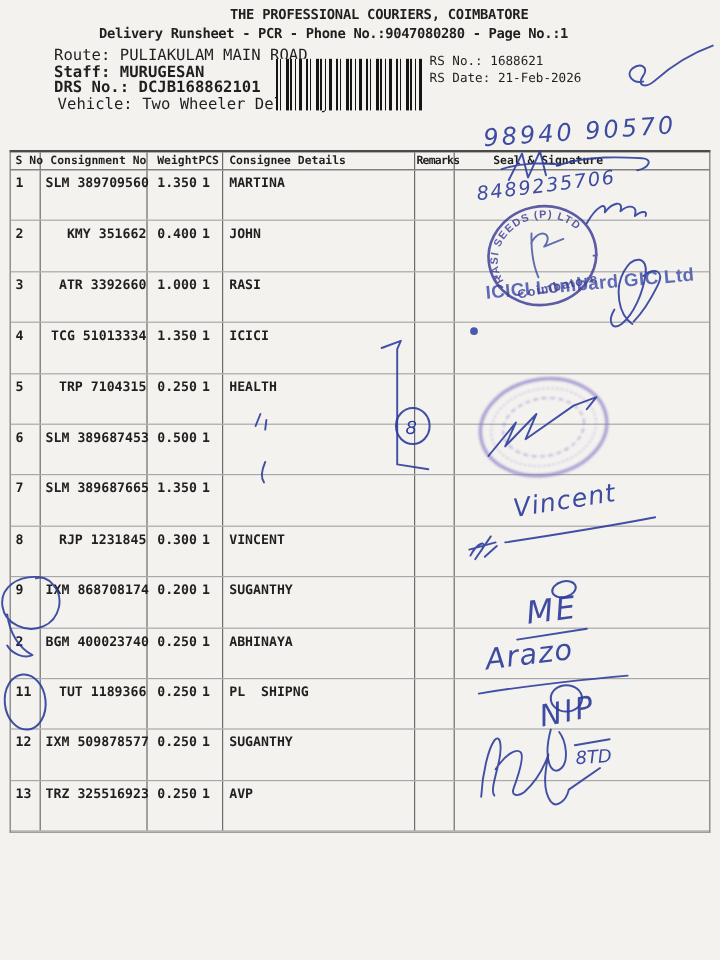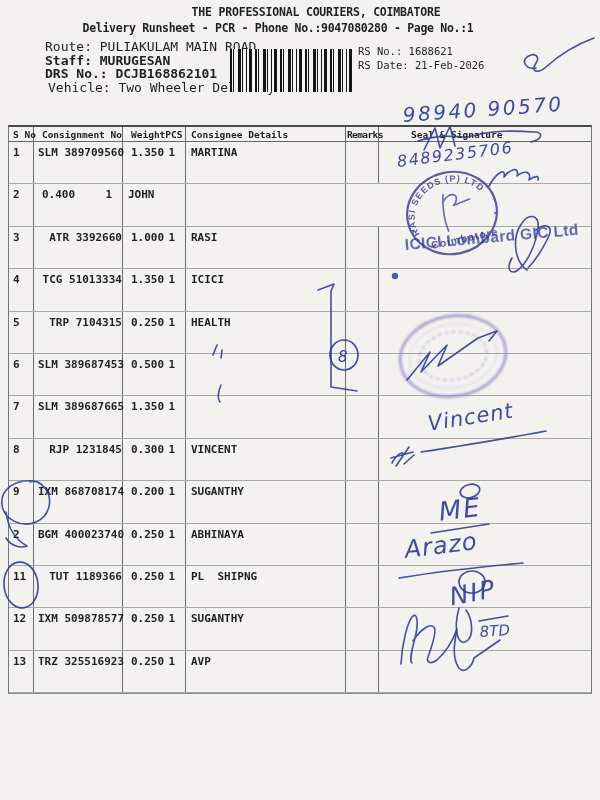--- a/index.html
+++ b/index.html
@@ -89,20 +89,21 @@
       <div class="c c-sno">1</div>
       <div class="c c-con">SLM 389709560</div>
       <div class="c c-wp"><span>1.350</span><span>1</span></div>
       <div class="c c-cons">MARTINA</div>
       <div class="c"></div>
       <div class="c"></div>
     </div>
 
     <div class="trow">
       <div class="c c-sno">2</div>
+      <div class="c c-con">KMY 351662</div>
       <div class="c c-wp"><span>0.400</span><span>1</span></div>
       <div class="c c-cons">JOHN</div>
       <div class="c"></div>
       <div class="c"></div>
     </div>
 
     <div class="trow">
       <div class="c c-sno">3</div>
       <div class="c c-con">ATR 3392660</div>
       <div class="c c-wp"><span>1.000</span><span>1</span></div>

